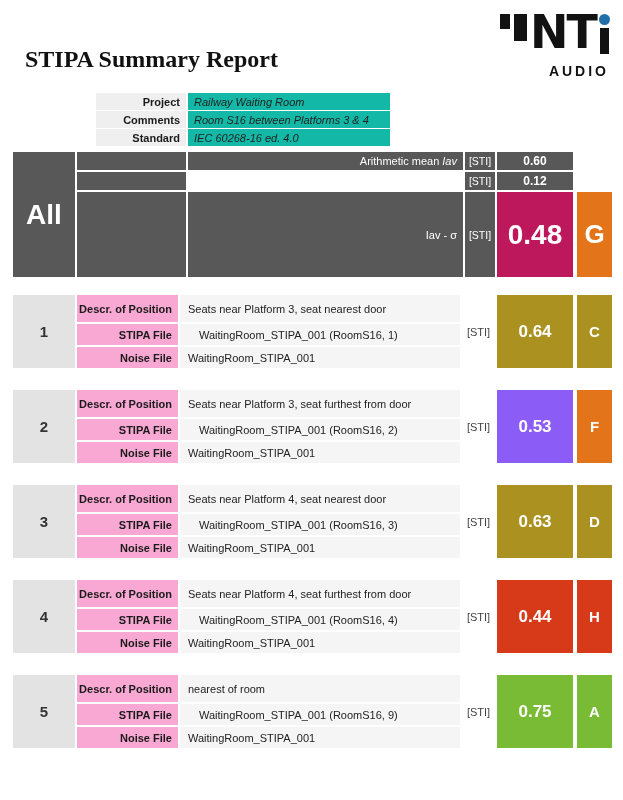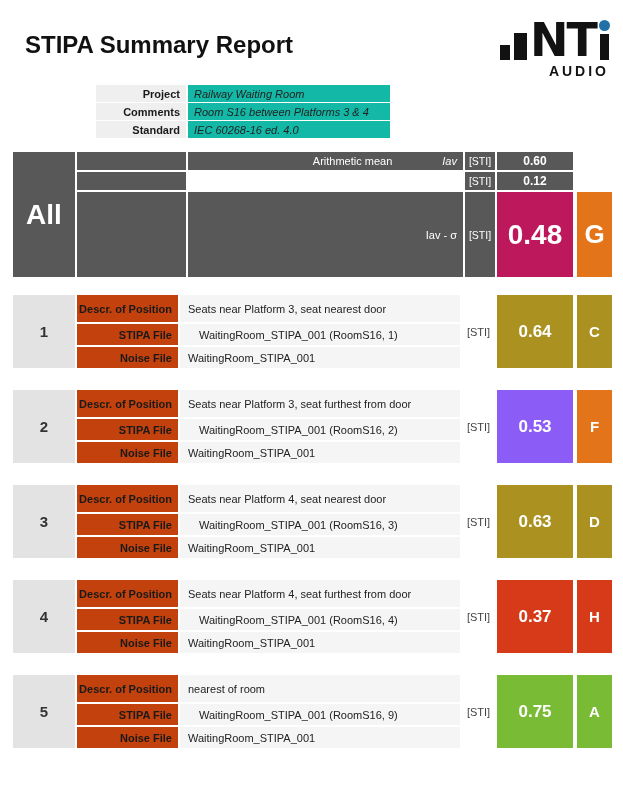--- a/index.html
+++ b/index.html
@@ -3,70 +3,70 @@
 <meta charset="utf-8">
 <style>
   * { margin:0; padding:0; box-sizing:border-box; }
   body { background:#fff; }
   .page {
     position:relative; width:623px; height:800px; background:#ffffff;
     font-family:"Liberation Sans", sans-serif; color:#222; overflow:hidden;
   }
 
   
-  .title { position:absolute; left:25px; top:31px; font-size:24px; font-weight:bold; color:#111; }
+  .title { position:absolute; left:25px; top:46px; font-size:24px; font-weight:bold; color:#111;font-family:Liberation Serif, serif; }
   .logo { position:absolute; right:13px; top:14px; width:150px; }
-  .logo-row { display:flex; align-items:flex-end; justify-content:flex-end; height:46px; }
+  .logo-row { display:flex; justify-content:flex-end; height:46px; }
   .logo-bar1 { width:10px; height:15px; background:#121212; margin-right:4px; }
   .logo-bar2 { width:13px; height:27px; background:#121212; margin-right:3px; }
   .logo-nt { font-family:"DejaVu Sans", sans-serif; font-size:46px; font-weight:900;
              letter-spacing:-2px; line-height:36px; height:38px; color:#121212; }
   .logo-i { display:flex; flex-direction:column; align-items:center; margin-left:3px; }
   .logo-dot { width:11px; height:11px; border-radius:50%; margin-bottom:3px; }
   .logo-stem { width:9px; height:26px; background:#121212; }
   .logo-audio { text-align:right; font-size:14px; font-weight:bold; letter-spacing:3px;
                 margin-top:3px; color:#121212; padding-right:1px; }
 
   
-  .project { position:absolute; left:65px; top:85px; width:325px;padding-left:31px; }
+  .project { position:absolute; left:65px; top:93px; width:325px;padding-left:31px; }
   .proj-row { display:flex; height:17px; margin-bottom:1px; }
   .proj-label { width:90px; background:#efefef; font-weight:bold; font-size:11px; color:#1a1a1a;
                 display:flex; align-items:center; justify-content:flex-end; padding-right:6px; margin-right:2px; }
   .proj-value { flex:1; background:#14b8a6; font-size:11px; color:#222;
                 display:flex; align-items:center; padding-left:6px;font-style:italic; }
 
   
   .all-block { position:absolute; left:13px; top:152px;
     display:grid;
     grid-template-columns:62px 2px 109px 2px 275px 2px 30px 2px 76px 4px 35px;
     grid-template-rows:18px 2px 18px 2px 85px; }
   .dark { background:#585858; color:#fff; }
   .all-id { grid-column:1; grid-row:1/6; display:flex; align-items:center; justify-content:center;
             font-size:28px; font-weight:bold;text-align:center; }
-  .a-r1 { grid-row:1;gap:47px; } .a-r2 { grid-row:3; } .a-r3 { grid-row:5; }
+  .a-r1 { grid-row:1; } .a-r2 { grid-row:3; } .a-r3 { grid-row:5; }
   .a-empty { grid-column:3; }
   .a-label { grid-column:5; display:flex; align-items:center; justify-content:flex-end;
              padding-right:6px; font-size:11px; }
   .a-label .sym { font-style:italic; margin-left:3px; }
   .a-sti { grid-column:7; display:flex; align-items:center; justify-content:center; font-size:10.5px; }
   .a-val { grid-column:9; display:flex; align-items:center; justify-content:center;
            font-weight:bold; font-size:12px; }
   .a-bigval { grid-column:9; display:flex; align-items:center; justify-content:center;
               font-weight:bold; font-size:28px; color:#fff; }
   .a-grade { grid-column:11; display:flex; align-items:center; justify-content:center;
              font-weight:bold; font-size:26px; color:#fff; }
 
   
   .pos-block { position:absolute; left:13px;
     display:grid;
     grid-template-columns:62px 2px 101px 2px 280px 37px 76px 4px 35px;
     grid-template-rows:27px 2px 21px 2px 21px; }
   .pos-num { grid-column:1; grid-row:1/6; background:#e3e3e3; color:#333;
              display:flex; align-items:center; justify-content:center; font-weight:bold; font-size:15px; }
-  .pos-label { grid-column:3; background:#c2410c; font-weight:bold; font-size:11px; color:#1a1a1a;
+  .pos-label { grid-column:3; background:#f9a8d4; font-weight:bold; font-size:11px; color:#1a1a1a;
                display:flex; align-items:center; justify-content:flex-end; padding-right:6px; }
   .pos-value { grid-column:5; background:#f5f5f5; font-size:11px; color:#222;
                display:flex; align-items:center; padding-left:8px; }
   .pos-value.indent { padding-left:19px; }
   .row1 { grid-row:1; } .row2 { grid-row:3; } .row3 { grid-row:5; }
   .pos-sti { grid-column:6; grid-row:1/6; display:flex; align-items:center; justify-content:center;
              font-size:11px; color:#444; }
   .pos-box { grid-column:7; grid-row:1/6; display:flex; align-items:center; justify-content:center;
              color:#fff; font-weight:bold; font-size:17px; }
   .pos-grade { grid-column:9; grid-row:1/6; display:flex; align-items:center; justify-content:center;
@@ -171,21 +171,21 @@
 
   <div class="pos-block pos-4">
     <div class="pos-num">4</div>
     <div class="pos-label row1">Descr. of Position</div>
     <div class="pos-value row1">Seats near Platform 4, seat furthest from door</div>
     <div class="pos-label row2">STIPA File</div>
     <div class="pos-value row2 indent">WaitingRoom_STIPA_001 (RoomS16, 4)</div>
     <div class="pos-label row3">Noise File</div>
     <div class="pos-value row3">WaitingRoom_STIPA_001</div>
     <div class="pos-sti">[STI]</div>
-    <div class="pos-box" style="background-color: rgb(214, 58, 24);">0.37</div>
+    <div class="pos-box" style="background-color: rgb(214, 58, 24);">0.44</div>
     <div class="pos-grade" style="background-color: rgb(214, 58, 24);">H</div>
   </div>
 
   <div class="pos-block pos-5">
     <div class="pos-num">5</div>
     <div class="pos-label row1">Descr. of Position</div>
     <div class="pos-value row1">nearest of room</div>
     <div class="pos-label row2">STIPA File</div>
     <div class="pos-value row2 indent">WaitingRoom_STIPA_001 (RoomS16, 9)</div>
     <div class="pos-label row3">Noise File</div>

